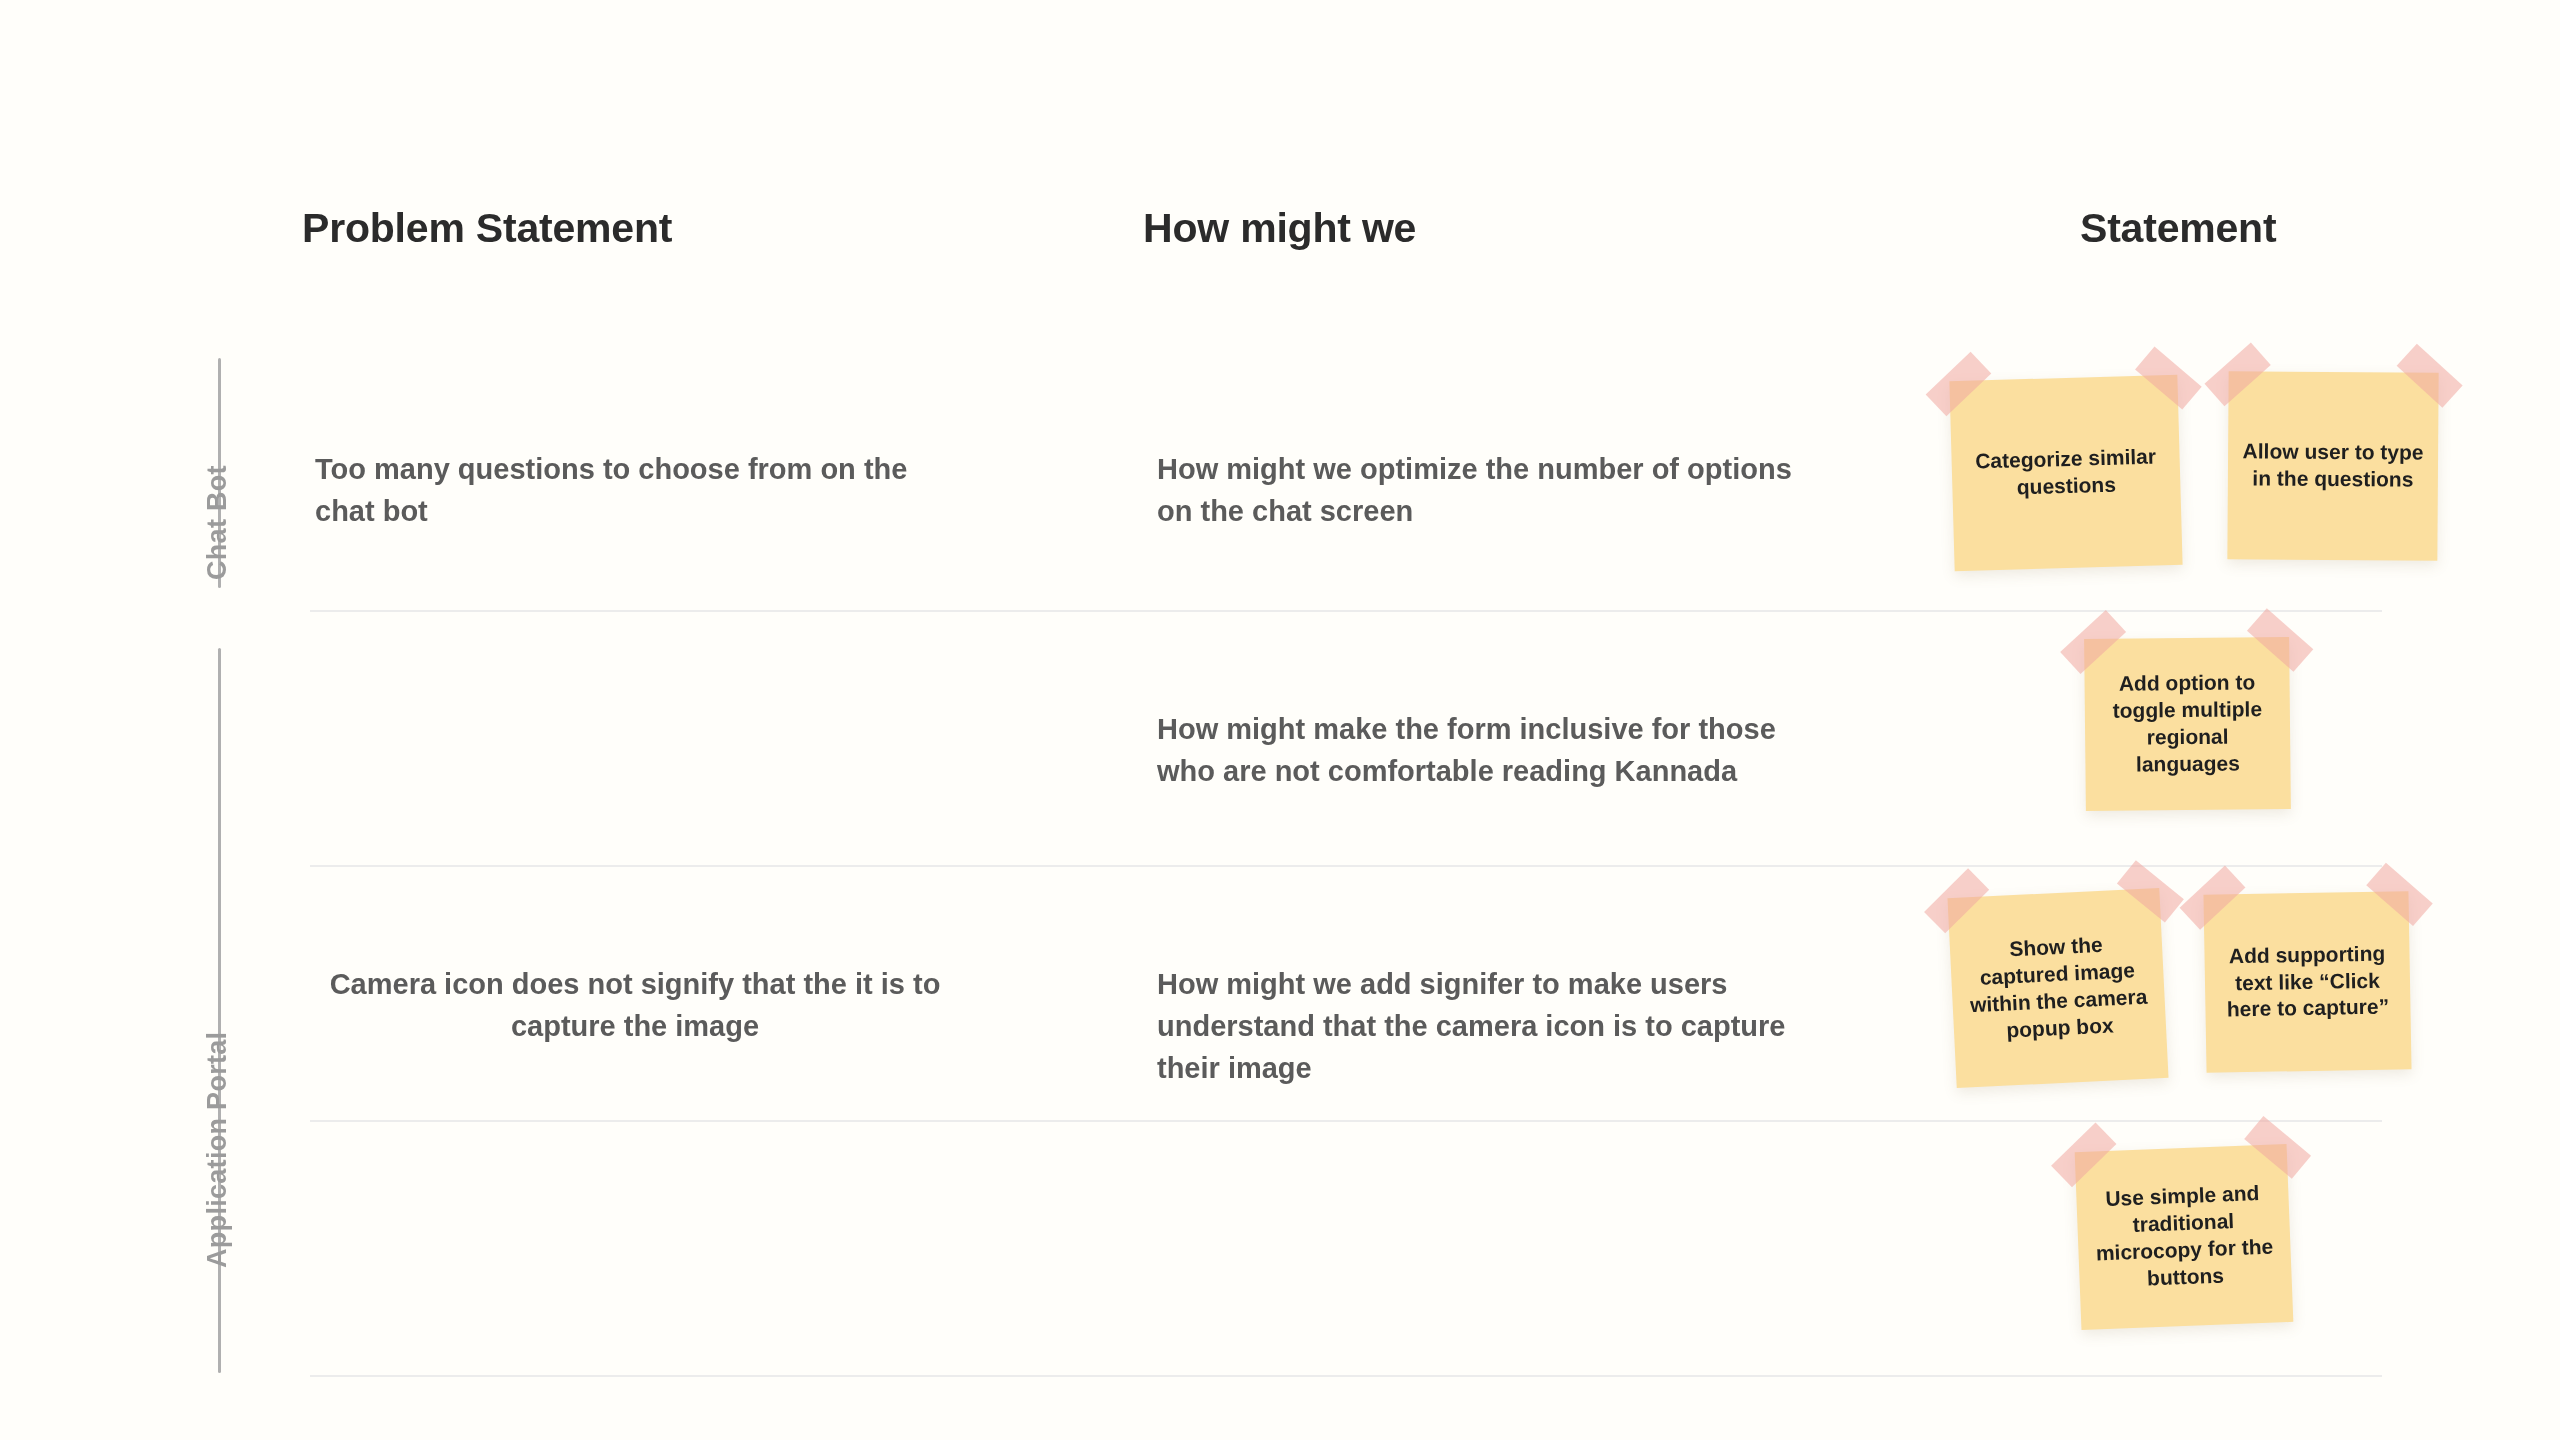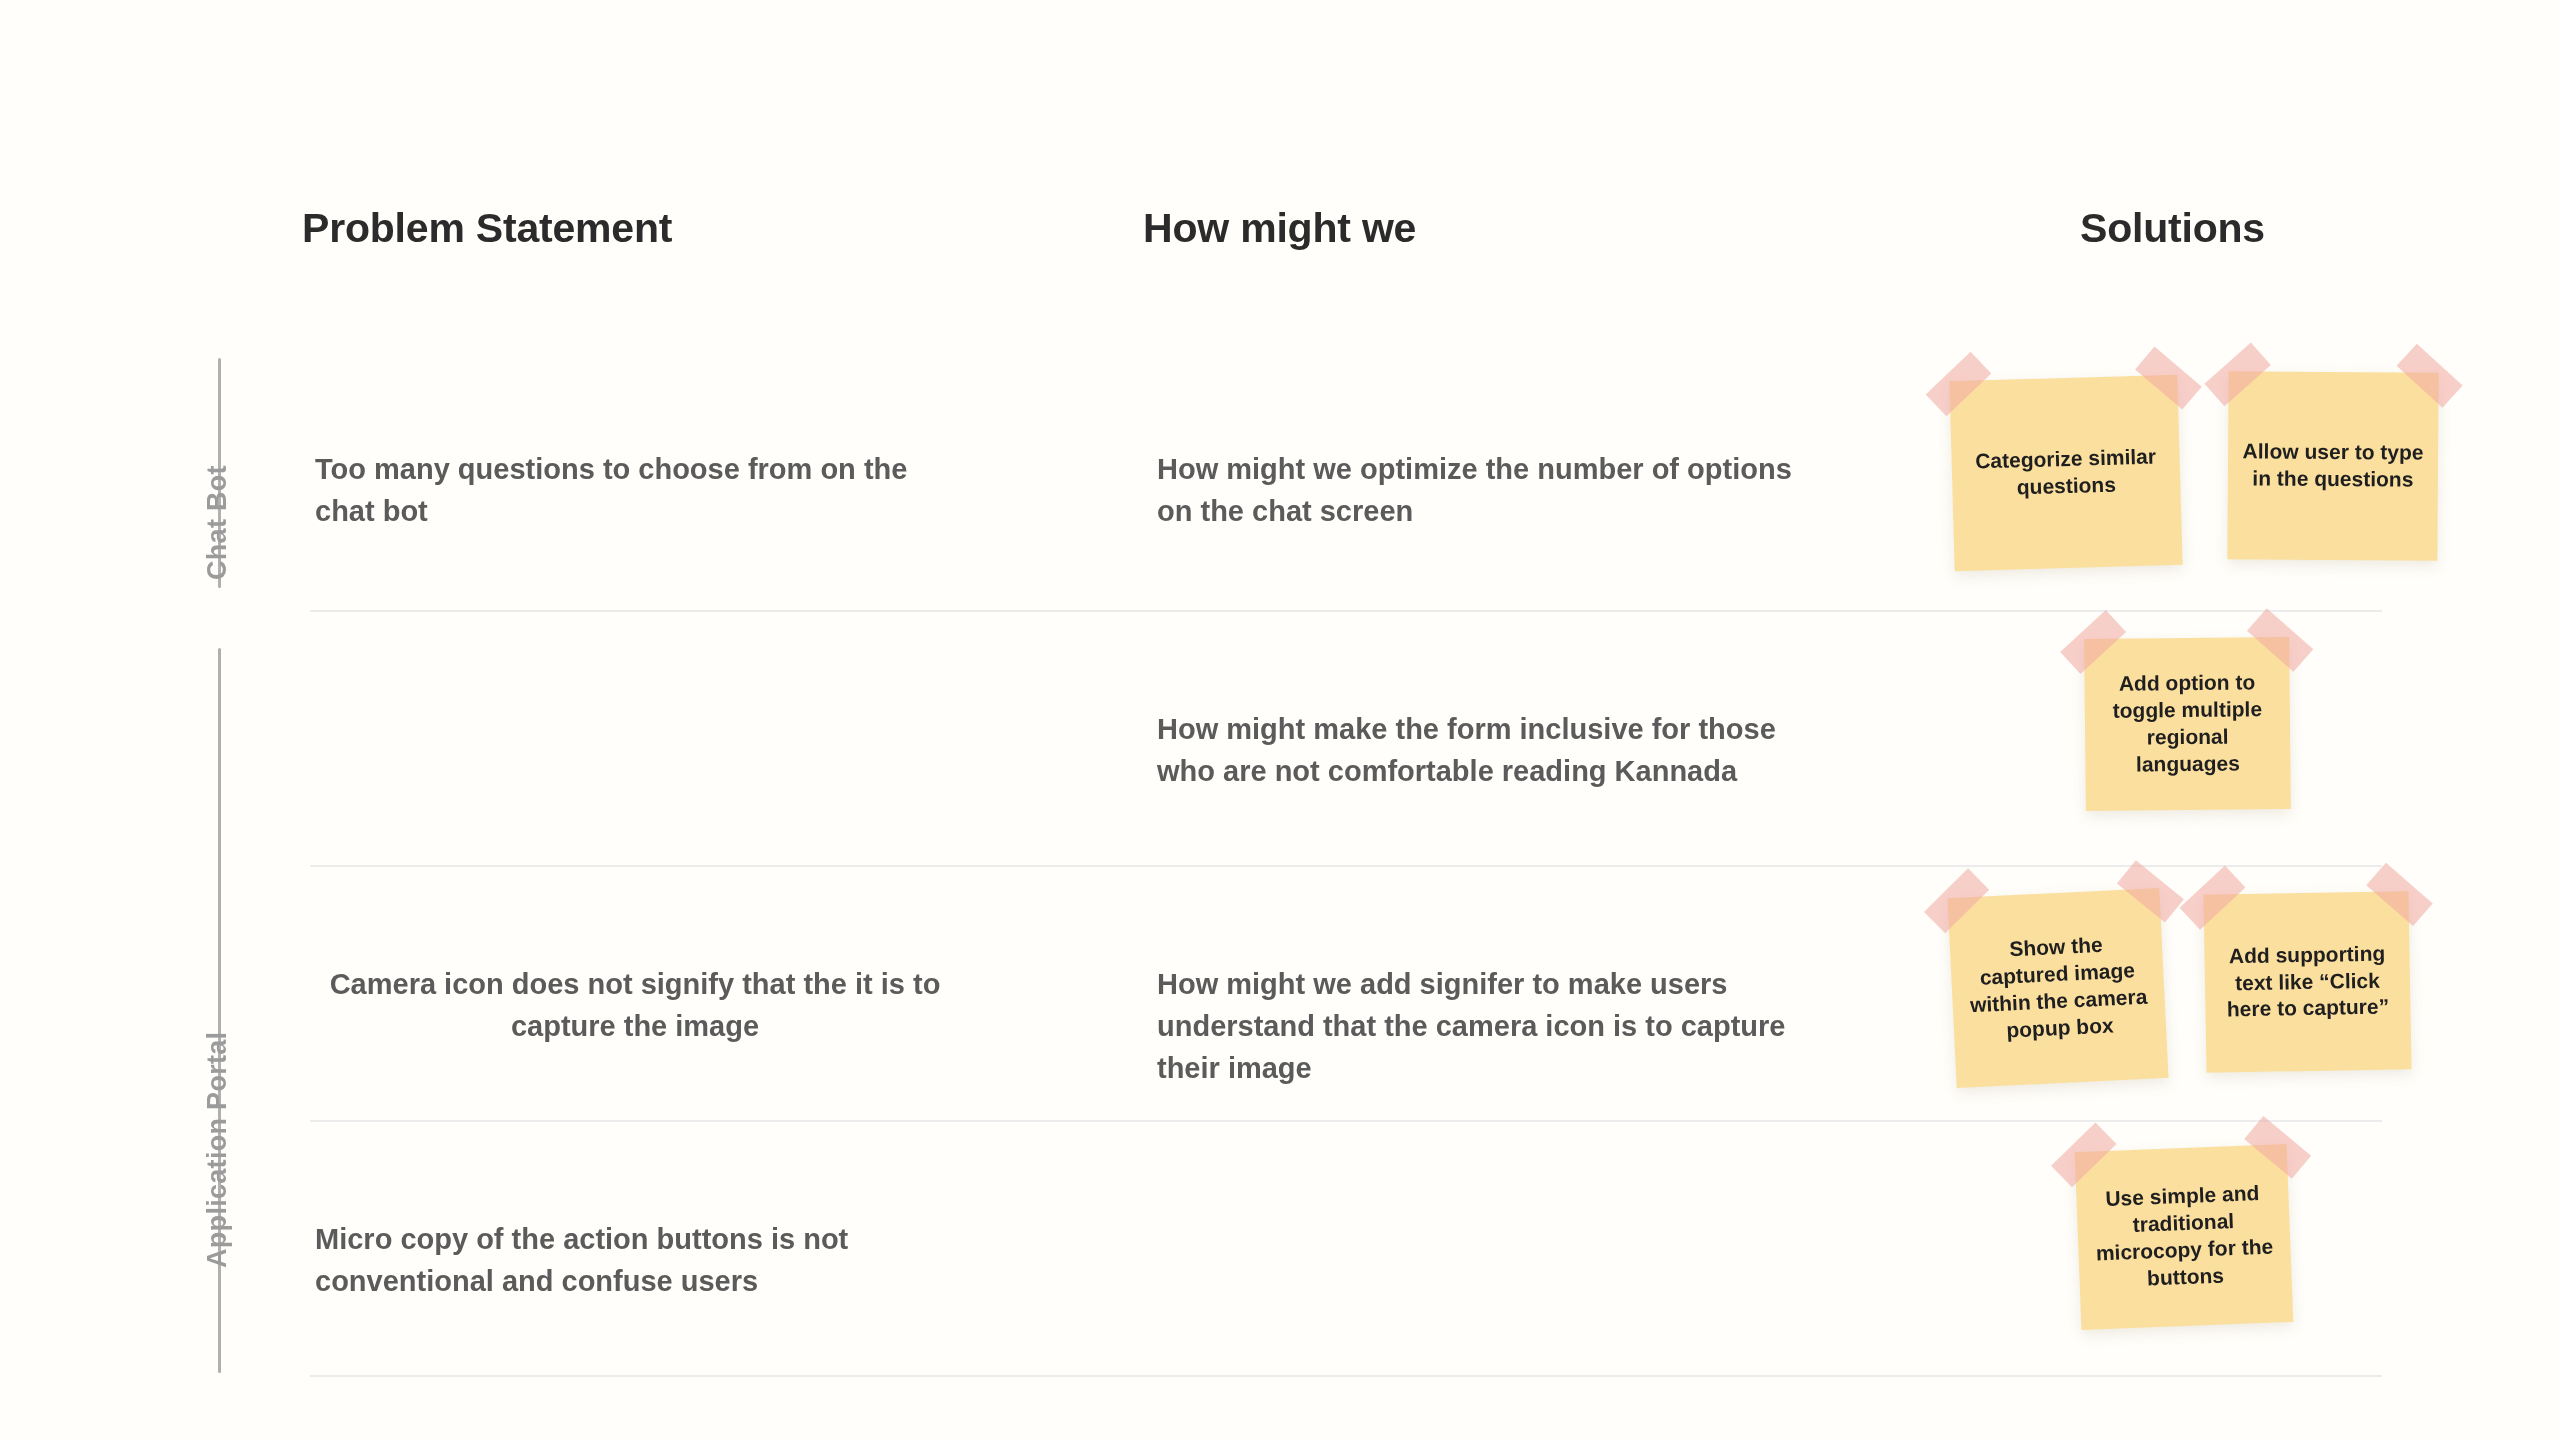--- a/index.html
+++ b/index.html
@@ -123,21 +123,21 @@
   .tape-l { left: -22px;  top: -12px;  transform: rotate(-42deg); }
   .tape-r { right: -22px; top: -12px;  transform: rotate(42deg); }
 </style>
 </head>
 <body>
 
 <div class="board">
 
   <div class="col-header" id="hdr-problem">Problem Statement</div>
   <div class="col-header" id="hdr-hmw">How might we</div>
-  <div class="col-header" id="hdr-solution">Solutions</div>
+  <div class="col-header" id="hdr-solution">Statement</div>
 
   <div class="cat-group" id="cat-chatbot">
     <div class="cat-rule"></div>
     <div class="cat-label">Chat Bot</div>
   </div>
 
   <div class="cat-group" id="cat-portal">
     <div class="cat-rule"></div>
     <div class="cat-label">Application Portal</div>
   </div>
@@ -187,21 +187,20 @@
       <div class="sticky" style="left:295px; top:-42px; width:205px; height:178px; transform:rotate(-1deg);">
         <span class="tape tape-l"></span>
         <span class="tape tape-r"></span>
         <span class="sticky-text">Add supporting text like “Click here to capture”</span>
       </div>
     </div>
   </div>
   <div class="row-divider" style="top:1120px;"></div>
 
   <div class="row" id="row-3" style="top:1190px; height:190px;">
-    <div class="cell-problem" style="top:28px;">Micro copy of the action buttons is not conventional and confuse users</div>
 
     <div class="notes">
       <div class="sticky" style="left:168px; top:-42px; width:212px; height:178px; transform:rotate(-2.2deg);">
         <span class="tape tape-l"></span>
         <span class="tape tape-r"></span>
         <span class="sticky-text">Use simple and traditional microcopy for the buttons</span>
       </div>
     </div>
   </div>
   <div class="row-divider" style="top:1375px;"></div>

